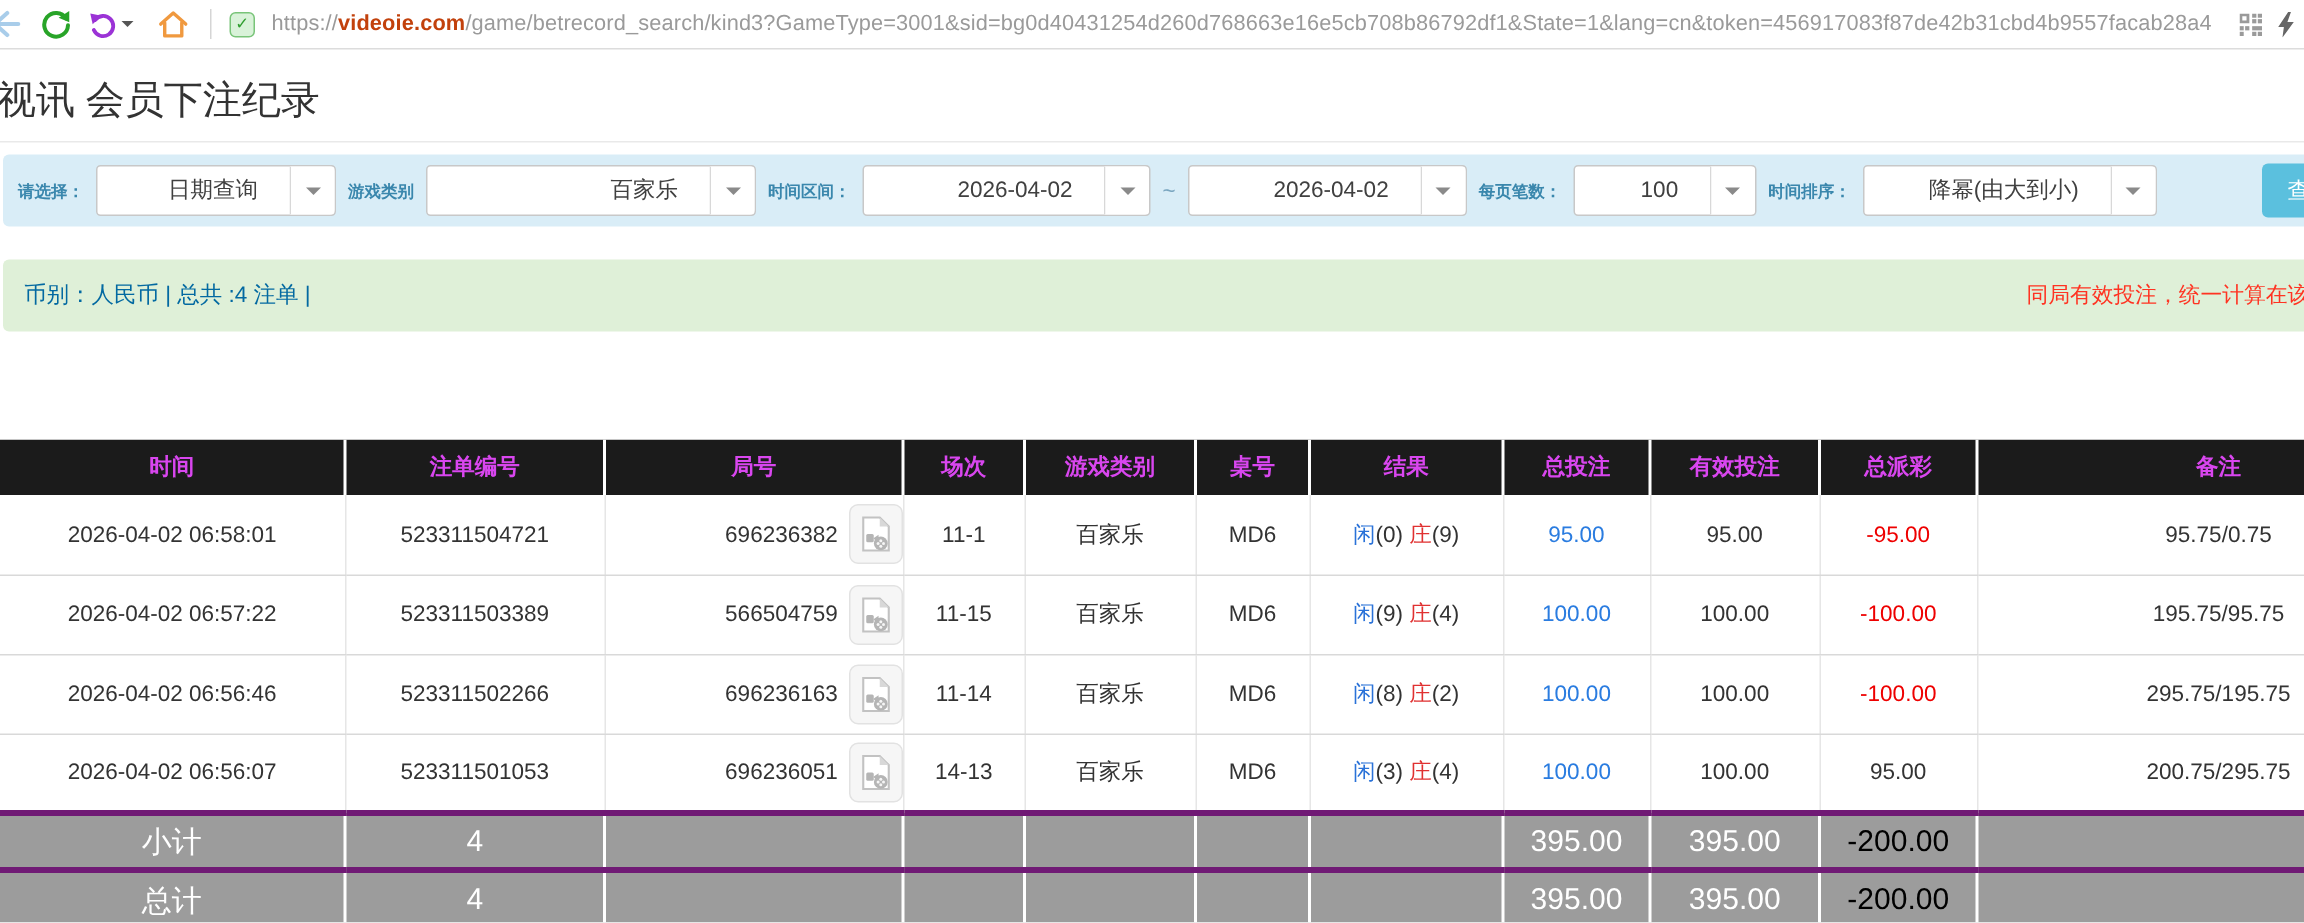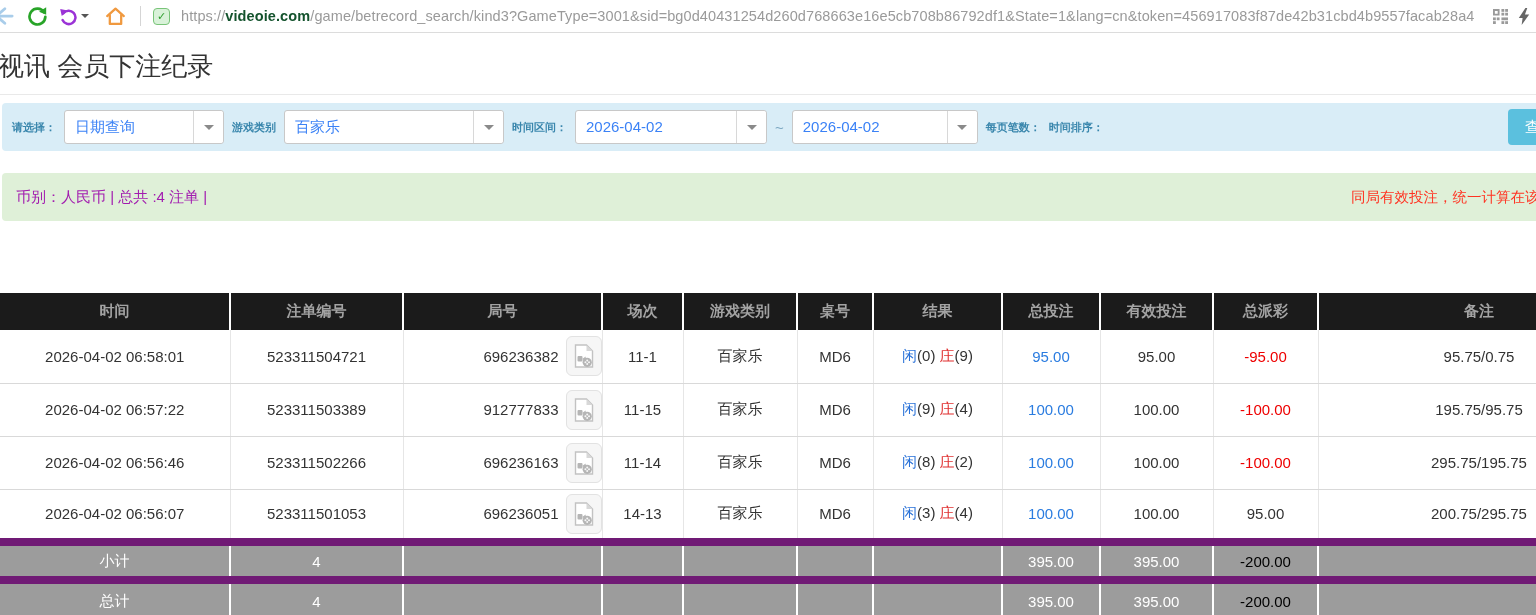--- a/index.html
+++ b/index.html
@@ -14,57 +14,57 @@
   .tb-back { margin-left:-9px; width:24px; }
   .tb-refresh { margin-left:12px; }
   .tb-undo { margin-left:12px; }
   .tb-caret { width:0; height:0; border:4px solid transparent; border-top-color:#555; margin:4px 0 0 3px; }
   .tb-home { margin-left:16px; }
   .tb-divider { width:1px; height:20px; background:#d5d5d5; margin:0 12px 0 14px; }
   .shield { width:17px; height:17px; background:#d9f2d9; border:1px solid #79c479; border-radius:4px;
     color:#2f9e2f; font-size:11px; font-weight:bold; line-height:15px; text-align:center; }
   .url-text { margin-left:11px; font-size:14.5px; color:#9a9a9a; white-space:nowrap; overflow:hidden;
     flex:1; letter-spacing:0.1px; }
-  .url-text .host { color:#14532d; font-weight:bold; }
+  .url-text .host { color:#c2410c; font-weight:bold; }
   .tb-right { display:flex; align-items:center; gap:10px; margin:0 6px 0 6px; }
 
   
   .page-title { position:absolute; top:49px; left:-2px; font-size:26px; color:#333; white-space:nowrap; }
   .title-rule { position:absolute; top:94px; left:0; width:1536px; height:1px; background:#e9e9e9; }
 
   
   .filter-bar { position:absolute; top:103px; left:2px; width:1574px; height:48px;
     background:#d9edf7; border-radius:4px; display:flex; align-items:center;
     padding-left:10px; gap:8px; }
   .f-label { color:#3a87ad; font-size:11px; font-weight:bold; white-space:nowrap; }
   .sel { display:flex; height:34px; background:#fff; border:1px solid #c8c8c8; border-radius:3px; flex:none; cursor:pointer; }
-  .sel .txt { padding:0 10px; line-height:32px; color:#3b82f6; font-size:15px; white-space:nowrap;
-    overflow:hidden; flex:1; text-align:left; }
+  .sel .txt { padding:0 21px; line-height:32px; color:#404040; font-size:15px; white-space:nowrap;
+    overflow:hidden; flex:1; text-align:right; }
   .sel .arr { width:30px; border-left:1px solid #d8d8d8; display:flex; align-items:center;
     justify-content:center; border-radius:0 3px 3px 0; background:#fff; }
   .arr i { width:0; height:0; border:5px solid transparent; border-top-color:#8a8a8a; margin-top:6px; }
   .tilde { color:#7aa6c0; font-size:15px; }
   .search-btn { position:absolute; left:1506px; top:6px; height:36px; width:64px; background:#5bc0de;
     color:#fff; font-size:15px; border:none; border-radius:4px; cursor:pointer; }
 
   
   .summary-bar { position:absolute; top:173px; left:2px; width:1574px; height:48px;
     background:#dff0d8; border-radius:4px; }
-  .summary-left { position:absolute; left:14px; top:0; line-height:48px; color:#a21caf; font-size:15px; }
+  .summary-left { position:absolute; left:14px; top:0; line-height:48px; color:#0369a1; font-size:15px; }
   .summary-alert { position:absolute; right:22px; top:0; line-height:48px; color:#ff3322; font-size:14.5px; white-space:nowrap; }
 
   
   .table-wrap { position:absolute; top:293px; left:0; width:1536px; height:322px; overflow:hidden; }
   table { width:1640px; border-collapse:collapse; table-layout:fixed; }
-  thead th { background:#1b1b1b; color:#a3a3a3; height:37px; font-size:15px; font-weight:bold;
+  thead th { background:#1b1b1b; color:#d946ef; height:37px; font-size:15px; font-weight:bold;
     border-right:2px solid #fff; text-align:center; }
   tbody td { height:53px; background:#fff; text-align:center; font-size:15px; color:#333;
     border-right:1px solid #e6e6e6; border-bottom:1px solid #d9d9d9; }
   tr.sum td { background:#9c9c9c; color:#fff; height:38px; border-right:2px solid #fff;
-    border-top:8px solid #701a75; border-bottom:none; font-size:15px; }
+    border-top:4px solid #701a75; border-bottom:none; font-size:20px; }
   .round-cell { display:flex; align-items:center; justify-content:flex-end; gap:7px; }
   .vid-btn { width:36px; height:40px; background:#f6f6f6; border:1px solid #e2e2e2; border-radius:6px;
     display:inline-flex; align-items:center; justify-content:center; cursor:pointer; }
   .res-p { color:#2a72d8; }
   .res-b { color:#e03131; }
   .amt-blue { color:#2a7ce0; }
   .neg { color:#ee0000; }
   tr.sum .neg { color:#000000; }
 </style>
 </head>
@@ -151,22 +151,34 @@
   </div>
   <span class="tilde">~</span>
   <div class="sel" style="width:186px">
     <span class="txt">2026-04-02</span>
     <span class="arr">
         <i></i>
       </span>
   </div>
 
   <span class="f-label">每页笔数：</span>
+  <div class="sel" style="width:122px">
+    <span class="txt">100</span>
+    <span class="arr">
+        <i></i>
+      </span>
+  </div>
 
   <span class="f-label">时间排序：</span>
+  <div class="sel" style="width:196px">
+    <span class="txt">降幂(由大到小)</span>
+    <span class="arr">
+        <i></i>
+      </span>
+  </div>
 
   <button class="search-btn">查询</button>
 </div>
 
 <div class="summary-bar">
   <span class="summary-left">币别：人民币 | 总共 :4 注单 |</span>
   <span class="summary-alert">同局有效投注，统一计算在该局</span>
 </div>
 
 <div class="table-wrap">
@@ -232,21 +244,21 @@
       <td class="amt-blue">95.00</td>
       <td>95.00</td>
       <td class="neg">-95.00</td>
       <td>95.75/0.75</td>
     </tr>
     <tr>
       <td>2026-04-02 06:57:22</td>
       <td>523311503389</td>
       <td>
             <div class="round-cell">
-              <span>912777833</span>
+              <span>566504759</span>
               <span class="vid-btn">
                 <svg width="20" height="24" viewBox="0 0 20 24">
                   <path d="M1.5 1 h11 l6 6 v16 h-17 z" fill="#fff" stroke="#c2c2c2" stroke-width="1.4"></path>
                   <path d="M12.5 1 l6 6 h-6 z" fill="#d8d8d8"></path>
                   <g fill="#b5b5b5">
                     <rect x="3.5" y="12" width="5" height="5.5" rx="1"></rect>
                     <path d="M8.5 14.7 l3.2-2.2 v5 l-3.2-2.2 z"></path>
                     <circle cx="13.2" cy="18.3" r="4.6"></circle>
                   </g>
                   <g fill="#f6f6f6">

